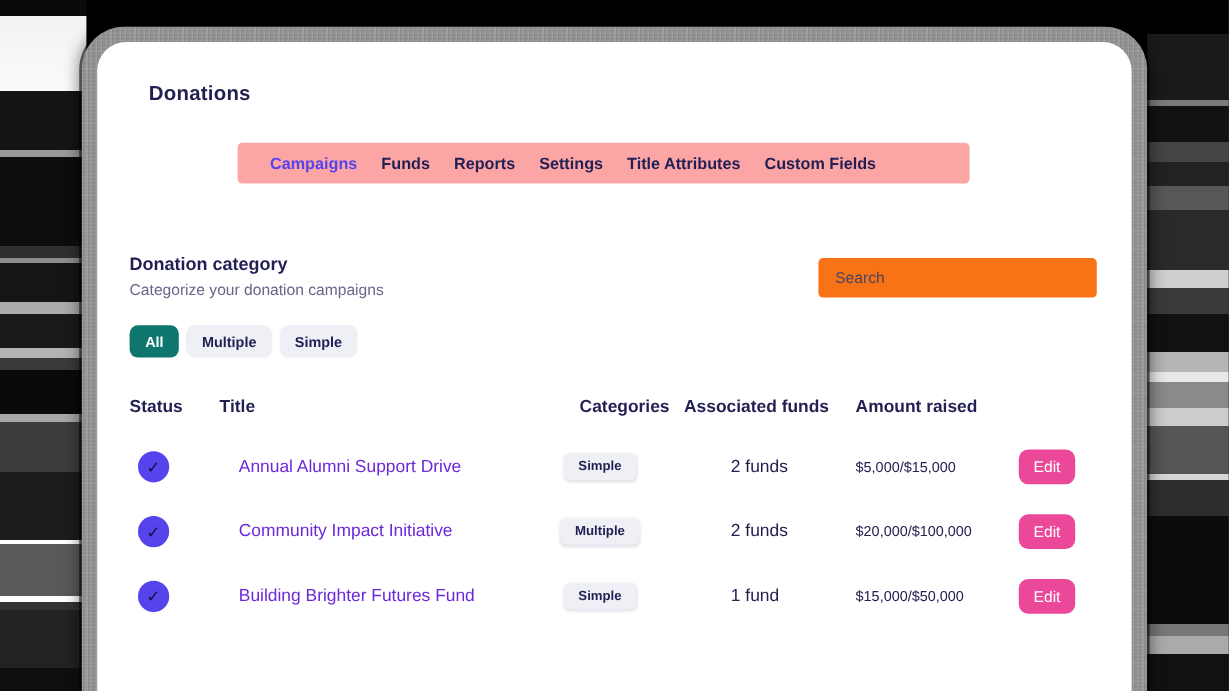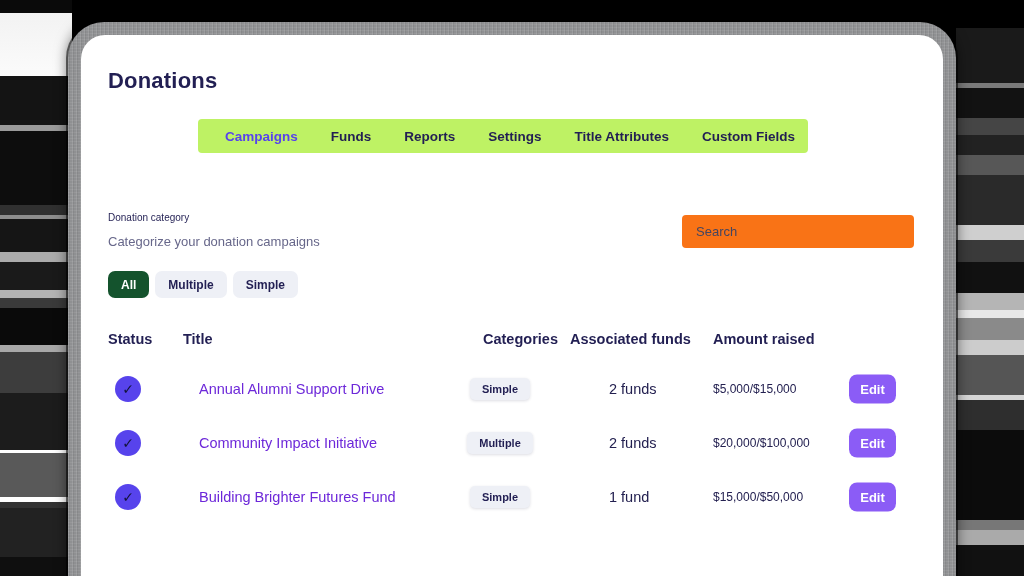--- a/index.html
+++ b/index.html
@@ -53,35 +53,35 @@
     padding:13px;
     box-shadow:0 0 0 2px rgba(0,0,0,.55), 0 0 14px rgba(0,0,0,.6);
   }
   .card {
     position:relative; width:862px; height:100%;
     background:#ffffff; border-radius:24px 24px 0 0;
   }
 
   
   .page-title {
-    position:absolute; left:27px; top:33px;
-    font-size:22px; font-weight:800; color:#221f53; letter-spacing:.2px;
+    position:absolute; left:43px; top:33px;
+    font-size:17px; font-weight:800; color:#221f53; letter-spacing:.2px;
   }
 
   .tabs {
     position:absolute; left:117px; top:84px; width:610px; height:34px;
-    background:#bef264; border-radius:4px;
-    display:flex; align-items:center; gap:33px; padding:0 27px;
+    background:#fca5a5; border-radius:4px;
+    display:flex; align-items:center; gap:20px; padding:0 27px;
   }
   .tab { font-size:13.5px; font-weight:700; color:#221f53; cursor:pointer; white-space:nowrap; }
   .tab.active { color:#5743ec; }
 
   .section-title {
     position:absolute; left:27px; top:177px;
-    font-size:10px; font-weight:400; color:#221f53;
+    font-size:15px; font-weight:700; color:#221f53;
   }
   .section-subtitle {
     position:absolute; left:27px; top:199px;
     font-size:13px; font-weight:400; color:#67678a;
   }
 
   .search {
     position:absolute; left:601px; top:180px; width:232px; height:33px;
     background:#f97316; border:none; border-radius:4px;
     padding:0 14px; font-size:13px; color:#2c2c4e; outline:none;
@@ -89,21 +89,21 @@
   }
   .search::placeholder { color:#454560; opacity:1; }
 
   .chips { position:absolute; left:27px; top:236px; display:flex; gap:6px; }
   .chip {
     height:27px; padding:0 13px; border:none; border-radius:7px;
     display:flex; align-items:center; justify-content:center;
     font-size:12px; font-weight:700; color:#221f53; background:#eef0f6;
     cursor:pointer; font-family:inherit;
   }
-  .chip.active { background:#14532d; color:#ffffff; }
+  .chip.active { background:#0f766e; color:#ffffff; }
 
   .thead { position:absolute; left:0; top:296px; width:100%; height:20px;text-align:right; }
   .th { position:absolute; font-size:14.5px; font-weight:700; color:#221f53; white-space:nowrap; }
   .col-status { left:27px; }
   .col-title  { left:102px; }
   .col-cat    { left:402px; }
   .col-funds  { left:489px; }
   .col-amount { left:632px; }
 
   .row { position:absolute; left:0; width:100%; height:44px; }
@@ -119,21 +119,21 @@
   .badge {
     background:#eef0f6; border-radius:5px; padding:5px 12px;
     font-size:11px; font-weight:700; color:#221f53;
     box-shadow:0 1px 3px rgba(30,30,70,.15); white-space:nowrap;
   }
   .funds-cell  { left:489px; font-size:14.5px; color:#232050;margin-left:39px; }
   .amount-cell { left:632px; font-size:12px; color:#232050; }
   .edit-btn {
     position:absolute; left:768px; top:50%; transform:translateY(-50%);
     width:47px; height:29px; border:none; border-radius:8px;
-    background:#8b5cf6; color:#ffffff; font-size:13px; font-weight:700;
+    background:#ec4899; color:#ffffff; font-size:13px; font-weight:400;
     cursor:pointer; font-family:inherit;
   }
   .row1 { top:332px; } .row2 { top:386px; } .row3 { top:440px; }
 </style>
 </head>
 <body>
 
 <div class="bg-left"></div>
 <div class="bg-right"></div>
 

